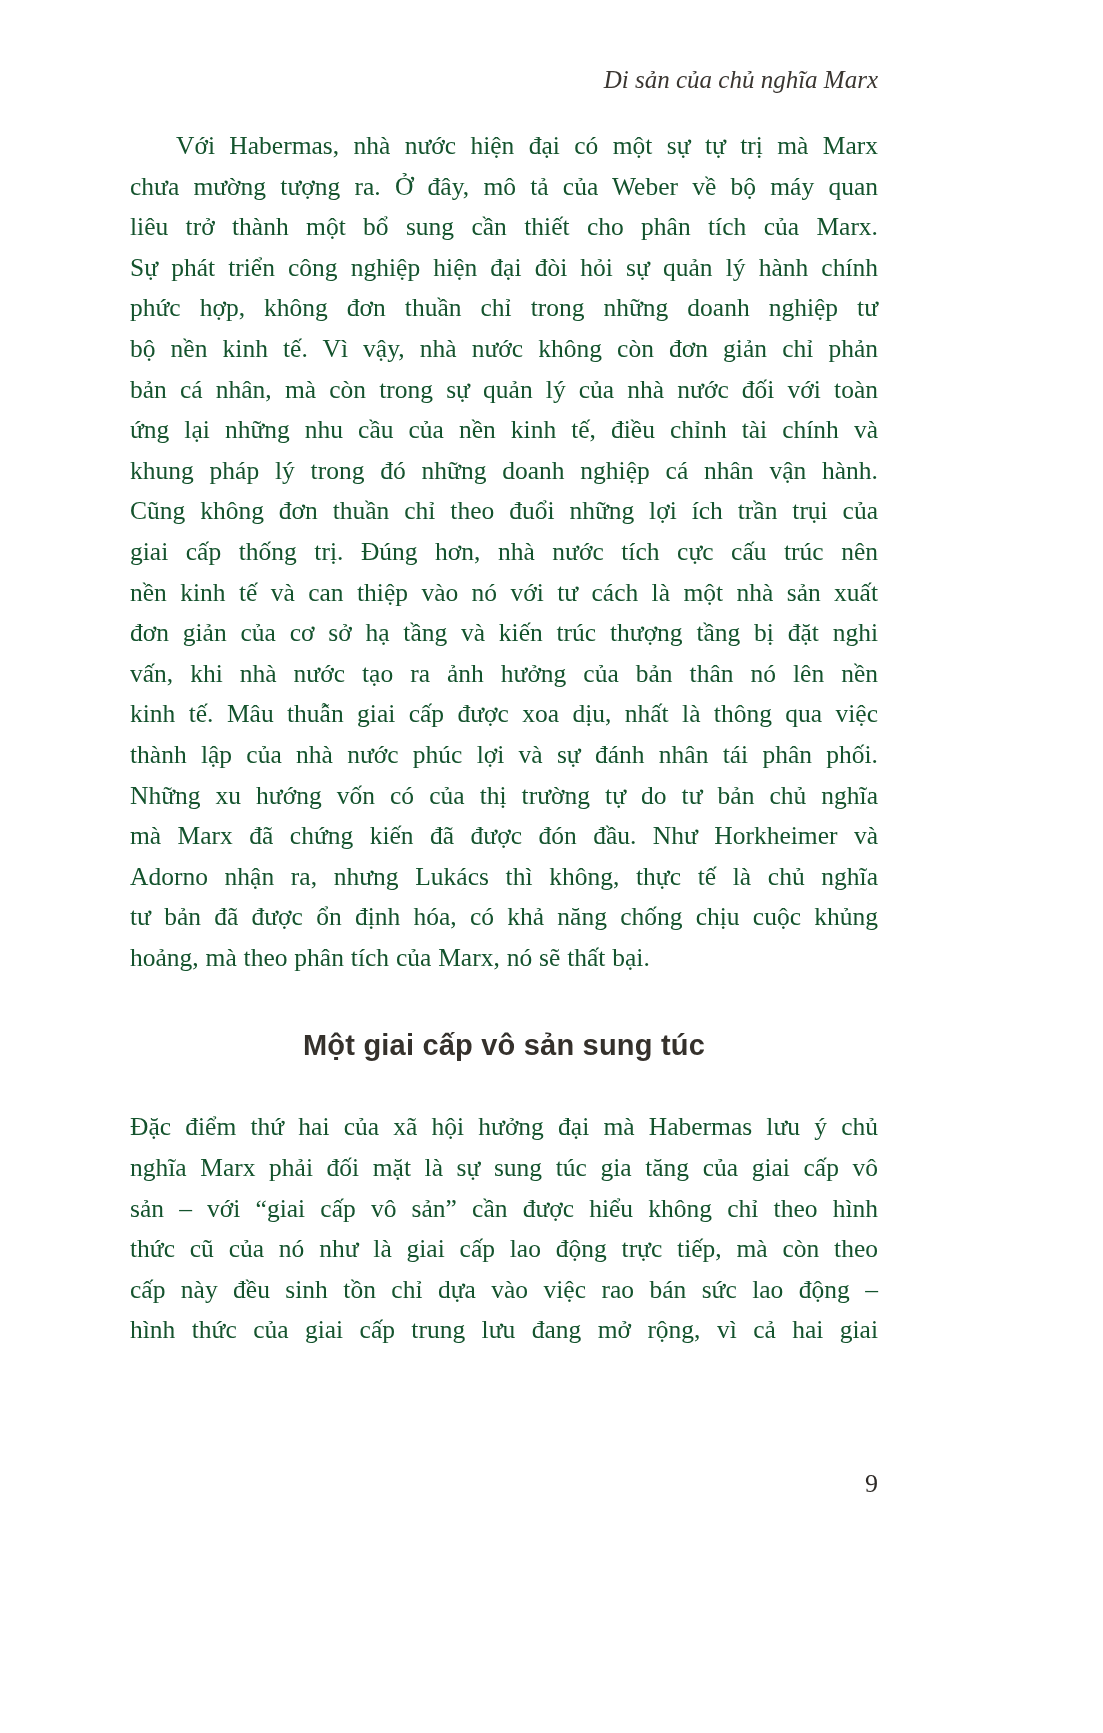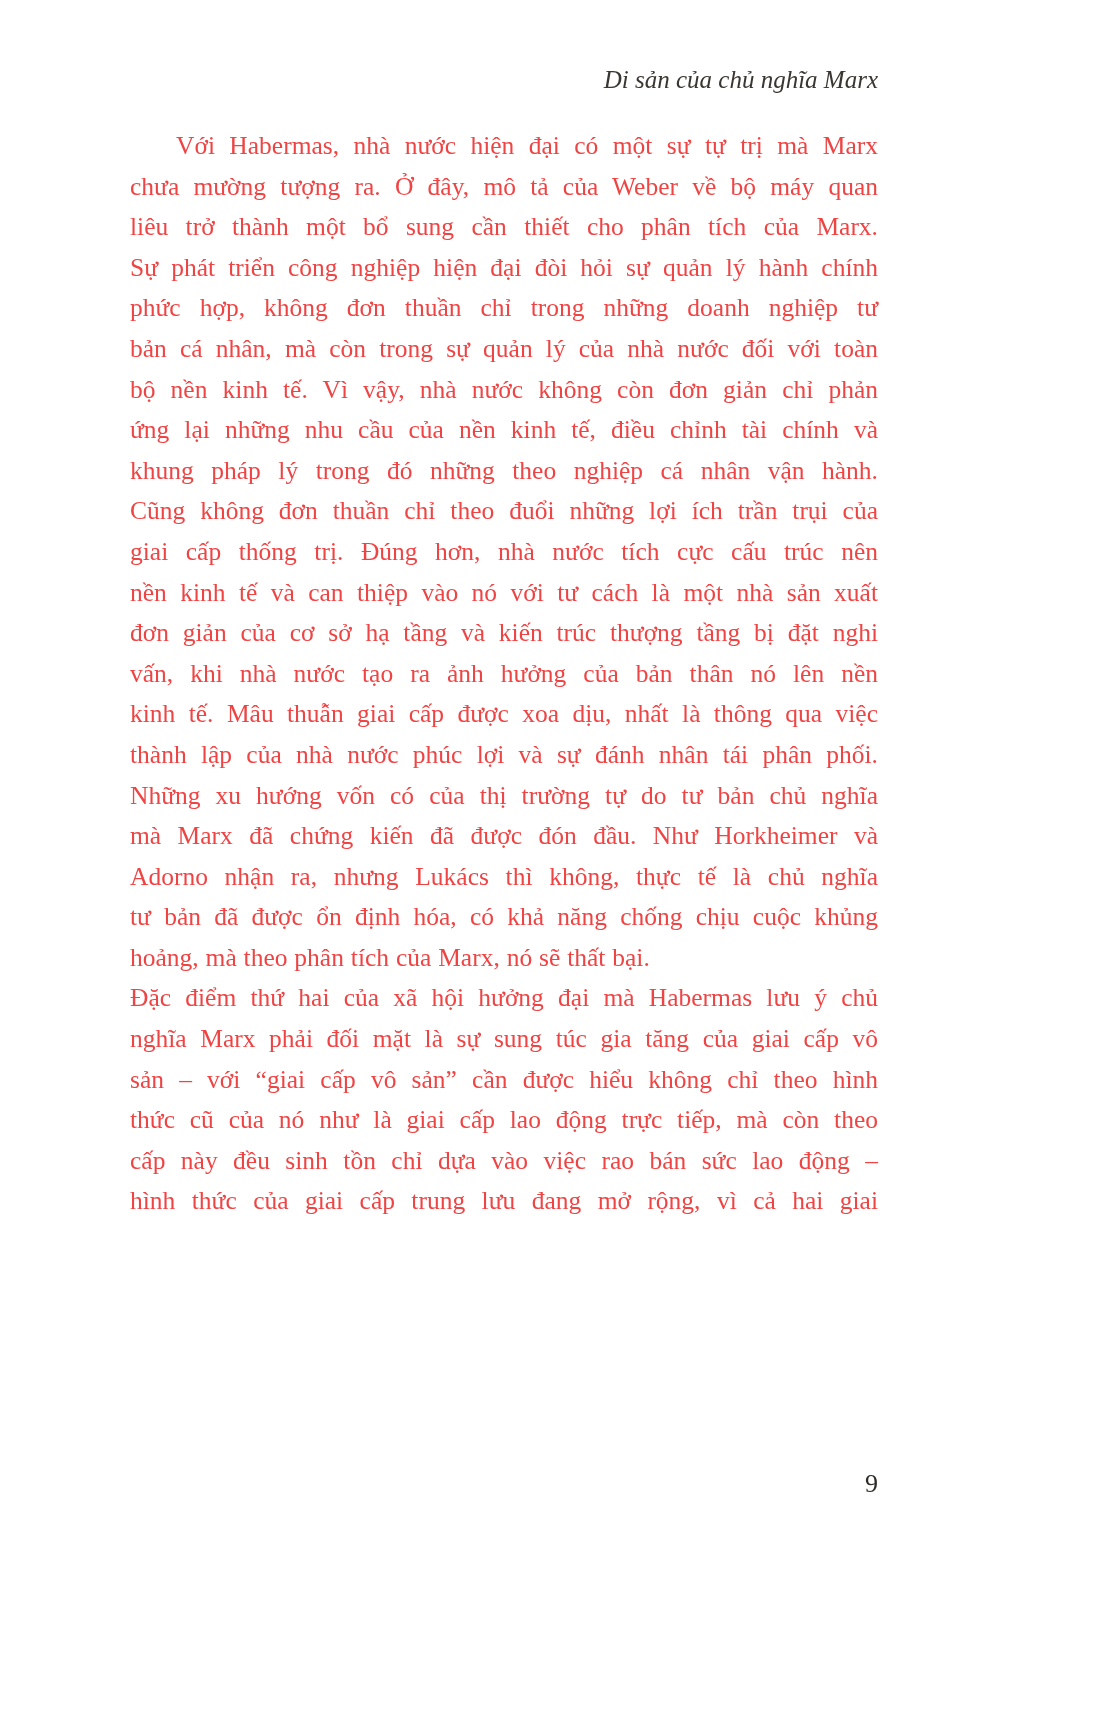--- a/index.html
+++ b/index.html
@@ -24,21 +24,21 @@
     font-style: italic;
     font-size: 25px;
     line-height: 32px;
     color: #3a3631;
     margin-bottom: 30px;
   }
   .para { display: block; }
   .line {
     font-size: 25.5px;
     line-height: 40.6px;
-    color: #ef4444;
+    color: #14532d;
     text-align: justify;
     text-align-last: justify;
     word-spacing: 0.5px;
   }
   .line.first-indent { text-indent: 46px; }
   .line.last-natural { text-align-last: left; }
   .section-heading {
     font-family: "Liberation Sans", "DejaVu Sans", sans-serif;
     font-weight: 700;
     font-size: 29px;
@@ -66,38 +66,39 @@
 <div class="page">
   <div class="text-block">
     <div class="running-header">Di sản của chủ nghĩa Marx</div>
 
     <div class="para">
         <div class="line first-indent">Với Habermas, nhà nước hiện đại có một sự tự trị mà Marx</div>
         <div class="line">chưa mường tượng ra. Ở đây, mô tả của Weber về bộ máy quan</div>
         <div class="line">liêu trở thành một bổ sung cần thiết cho phân tích của Marx.</div>
         <div class="line">Sự phát triển công nghiệp hiện đại đòi hỏi sự quản lý hành chính</div>
         <div class="line">phức hợp, không đơn thuần chỉ trong những doanh nghiệp tư</div>
+        <div class="line">bộ nền kinh tế. Vì vậy, nhà nước không còn đơn giản chỉ phản</div>
         <div class="line">bản cá nhân, mà còn trong sự quản lý của nhà nước đối với toàn</div>
-        <div class="line">bộ nền kinh tế. Vì vậy, nhà nước không còn đơn giản chỉ phản</div>
         <div class="line">ứng lại những nhu cầu của nền kinh tế, điều chỉnh tài chính và</div>
-        <div class="line">khung pháp lý trong đó những theo nghiệp cá nhân vận hành.</div>
+        <div class="line">khung pháp lý trong đó những doanh nghiệp cá nhân vận hành.</div>
         <div class="line">Cũng không đơn thuần chỉ theo đuổi những lợi ích trần trụi của</div>
         <div class="line">giai cấp thống trị. Đúng hơn, nhà nước tích cực cấu trúc nên</div>
         <div class="line">nền kinh tế và can thiệp vào nó với tư cách là một nhà sản xuất</div>
         <div class="line">đơn giản của cơ sở hạ tầng và kiến trúc thượng tầng bị đặt nghi</div>
         <div class="line">vấn, khi nhà nước tạo ra ảnh hưởng của bản thân nó lên nền</div>
         <div class="line">kinh tế. Mâu thuẫn giai cấp được xoa dịu, nhất là thông qua việc</div>
         <div class="line">thành lập của nhà nước phúc lợi và sự đánh nhân tái phân phối.</div>
         <div class="line">Những xu hướng vốn có của thị trường tự do tư bản chủ nghĩa</div>
         <div class="line">mà Marx đã chứng kiến đã được đón đầu. Như Horkheimer và</div>
         <div class="line">Adorno nhận ra, nhưng Lukács thì không, thực tế là chủ nghĩa</div>
         <div class="line">tư bản đã được ổn định hóa, có khả năng chống chịu cuộc khủng</div>
         <div class="line last-natural">hoảng, mà theo phân tích của Marx, nó sẽ thất bại.</div>
       </div>
 
+    <h2 class="section-heading">Một giai cấp vô sản sung túc</h2>
 
     <div class="para">
         <div class="line">Đặc điểm thứ hai của xã hội hưởng đại mà Habermas lưu ý chủ</div>
         <div class="line">nghĩa Marx phải đối mặt là sự sung túc gia tăng của giai cấp vô</div>
         <div class="line">sản – với “giai cấp vô sản” cần được hiểu không chỉ theo hình</div>
         <div class="line">thức cũ của nó như là giai cấp lao động trực tiếp, mà còn theo</div>
         <div class="line">cấp này đều sinh tồn chỉ dựa vào việc rao bán sức lao động –</div>
         <div class="line">hình thức của giai cấp trung lưu đang mở rộng, vì cả hai giai</div>
       </div>
   </div>

